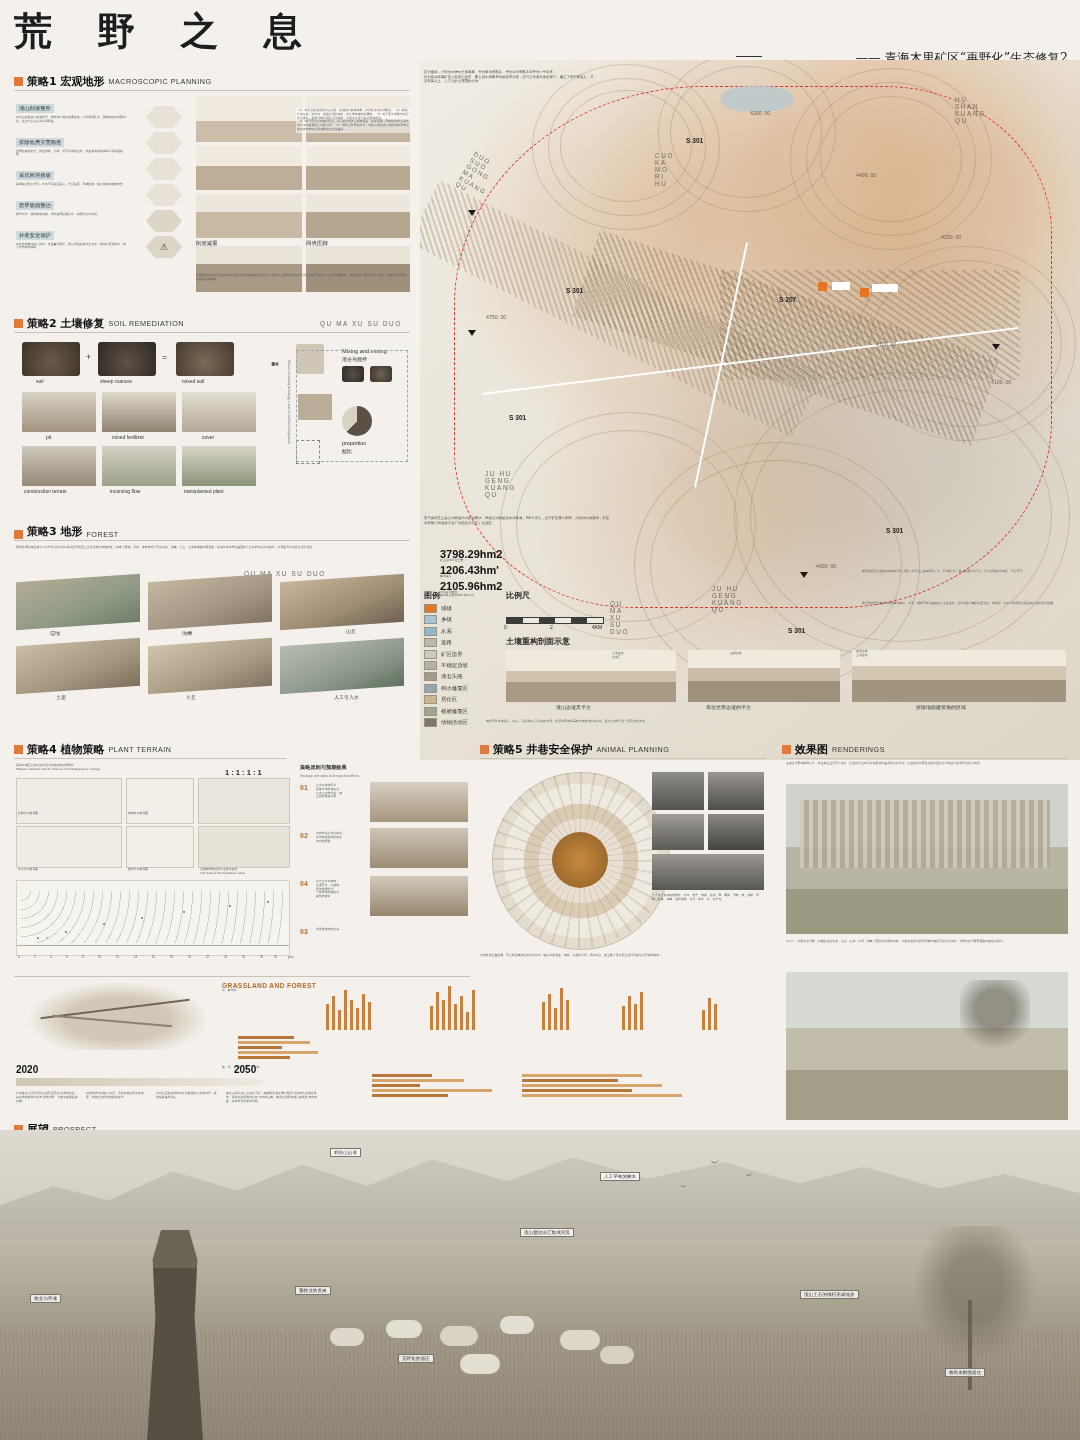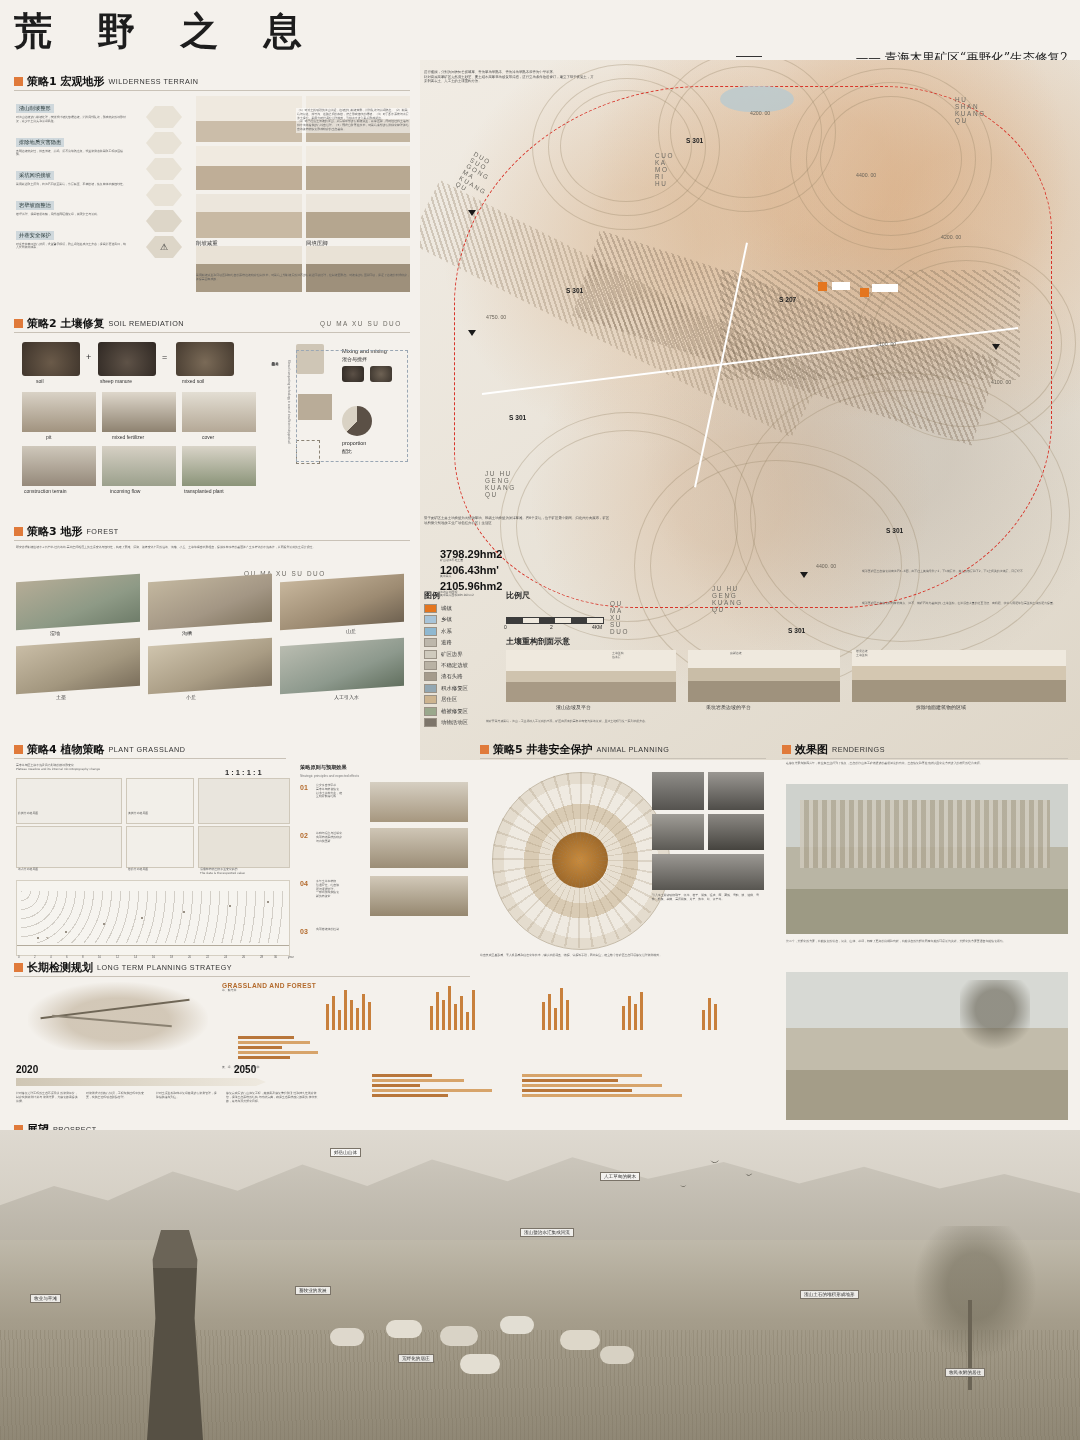--- a/index.html
+++ b/index.html
@@ -170,21 +170,21 @@
   <div class="abs maplbl" style="left:312px;top:98px;">QU MA XU SU DUO</div>
   <div class="abs maplbl" style="left:320px;top:320px;">QU MA XU SU DUO</div>
   <div class="abs maplbl" style="left:244px;top:570px;">QU MA XU SU DUO</div>
 
   <div class="abs tiny cn" style="left:424px;top:70px;width:172px;white-space:pre-line;">进行摧摆，分别为同德短芒披碱草、青海草地早熟禾、青海冷地早熟禾和青海中华羊茅。
 针对高原高寒矿区无然度土砂芝、夏土结本高寒基地被复等待措，进行立地条件改造修订，建立了基于恢复土，开采剥离表土、人工土的土壤重构方法。</div>
 
   <div class="sec" style="left:14px;top:74px;width:396px;">
     <span class="sq"></span>
     <span class="cn-t cn">策略1  宏观地形</span>
-    <span class="en-t">WILDERNESS TERRAIN</span>
+    <span class="en-t">MACROSCOPIC PLANNING</span>
   </div>
   <div class="abs" style="left:14px;top:90px;width:396px;border-top:1px solid #c9c2b7;"></div>
 
   <div class="abs" style="left:16px;top:96px;width:110px;">
     <div style="margin-bottom:6px;">
       <span class="chip cn">渣山削坡整形</span>
       <div class="micro cn" style="margin-top:2px;">对渣山边坡进行削坡处理，按照设计坡比放缓边坡，消除局部陡坎，形成稳定的地形骨架，减少水土流失和崩塌风险。</div>
     </div>
     <div style="margin-bottom:6px;">
       <span class="chip cn">排除地质灾害隐患</span>
@@ -289,21 +289,21 @@
     <div class="abs" style="left:74px;top:22px;width:22px;height:16px;background:radial-gradient(circle,#6e6254,#3a332c);border-radius:3px;"></div>
     <div class="abs" style="left:2px;top:50px;width:34px;height:26px;background:#b9ac98;"></div>
     <div class="abs" style="left:46px;top:62px;width:30px;height:30px;border-radius:50%;
          background:conic-gradient(#5b5046 0 62%,#d9d2c4 62% 100%);"></div>
     <div class="abs" style="left:46px;top:96px;font-size:5.4px;">proportion</div>
     <div class="abs cn" style="left:46px;top:104px;font-size:5px;">配比</div>
     <div class="abs" style="left:0;top:96px;width:22px;height:22px;border:1px dashed #8b8375;"></div>
     <div class="abs" style="left:0;top:6px;width:110px;height:110px;border:1px dashed #9aa7b4;pointer-events:none;"></div>
   </div>
 
-  <div class="sec" style="left:14px;top:524px;width:396px;">
+  <div class="sec" style="left:14px;top:524px;width:396px;align-items:flex-end;">
     <span class="sq"></span>
     <span class="cn-t cn">策略3  地形</span>
     <span class="en-t">FOREST</span>
   </div>
   <div class="abs" style="left:14px;top:540px;width:396px;border-top:1px solid #c9c2b7;"></div>
   <div class="abs micro cn" style="left:16px;top:546px;width:394px;">研究选择削坡造坡水+水岸带-过渡地地-高地空间维度上的生境变化与连续性，构建了宽滩、深渠、被覆变化丰富的湿地、沟槽、小丘、土壤等耦合地形组合，提供多种多样的基面并产生多样化的水热条件，从而提升景观的生境异质性。</div>
 
   <div class="abs" style="left:16px;top:578px;width:396px;height:150px;">
     <div class="abs" style="left:0;top:0;width:124px;height:48px;background:linear-gradient(160deg,#b5ac96,#8e9a86 60%,#6f7d6a);transform:skewY(-4deg);"></div>
     <div class="abs" style="left:132px;top:0;width:124px;height:48px;background:linear-gradient(160deg,#c3b79f,#a39684 60%,#80745f);transform:skewY(-4deg);"></div>
@@ -410,21 +410,21 @@
   <div class="abs micro cn" style="left:856px;top:650px;white-space:pre-line;">岩质边坡
 土壤重构</div>
 
   <div class="abs micro cn" style="left:862px;top:570px;width:204px;">聚乎更矿区生态修复划有渣石5~6面，由下往上其编号除了2，下1煤层外，其上的数层和下2，下1之间关的渣煤层，回层纪不</div>
   <div class="abs micro cn" style="left:862px;top:602px;width:204px;">聚乎更矿区生态修复材料有粉煤灰、渣石、煤矸石等为基体进行土壤重构，但常混合大量的牲畜粪便、有机肥、牧草专用肥等强高重构土壤的肥力提量。</div>
   <div class="abs micro cn" style="left:486px;top:720px;width:560px;">煤矿开采导致采坑 - 渣山 - 工业场地人工景观的出现，矿区由原来的高寒草甸变为裸地景观，且渣土堆积引发一系列地质灾害。</div>
 
   <div class="sec" style="left:14px;top:742px;width:272px;">
     <span class="sq"></span>
     <span class="cn-t cn">策略4  植物策略</span>
-    <span class="en-t">PLANT GRASSLAND</span>
+    <span class="en-t">PLANT TERRAIN</span>
   </div>
   <div class="abs" style="left:14px;top:758px;width:272px;border-top:1px solid #c9c2b7;"></div>
   <div class="abs" style="left:225px;top:768px;font-size:7.5px;font-weight:700;">1 : 1 : 1 : 1</div>
 
   <div class="abs micro cn" style="left:16px;top:764px;width:110px;white-space:pre-line;">高寒草甸区土壤水热及风力影响的微地形变化
 Plateau meadow and its internal microtopography change</div>
 
   <div class="abs" style="left:16px;top:778px;width:272px;height:100px;">
     <div class="abs" style="left:0;top:0;width:104px;height:44px;background:#efece6;border:.5px solid #cfc8ba;"></div>
     <div class="abs" style="left:110px;top:0;width:66px;height:44px;background:#f2efe9;border:.5px solid #cfc8ba;"></div>
@@ -539,25 +539,20 @@
         linear-gradient(#cfd2cd 0 42%,#b9b5a4 42% 70%,#9d9a84 70% 100%);"></div>
   <div class="abs" style="left:800px;top:800px;width:250px;height:68px;background:
         repeating-linear-gradient(90deg,#cfc9bb 0 4px,#b0a894 4px 9px);opacity:.85;"></div>
 
   <div class="abs micro cn" style="left:786px;top:940px;width:282px;">第二个，荒野化的方案，自然恢复的状态，河流、山体、草坪，都有了更好的流畅和功能，自然状态的荒野化同有自然的环境景为演素，荒野化的方案更适合自然恢复视角。</div>
   <div class="abs" style="left:786px;top:972px;width:282px;height:148px;background:
         linear-gradient(#d7d9d4 0 38%,#c2bcab 38% 66%,#a49d88 66% 100%);"></div>
   <div class="abs" style="left:960px;top:980px;width:70px;height:84px;background:
         radial-gradient(circle at 50% 35%, rgba(90,85,70,.55) 0 30%, transparent 62%);"></div>
 
-  <div class="sec" style="left:14px;top:960px;width:456px;">
-    <span class="sq"></span>
-    <span class="cn-t cn">长期检测规划</span>
-    <span class="en-t">LONG TERM PLANNING STRATEGY</span>
-  </div>
   <div class="abs" style="left:14px;top:976px;width:456px;border-top:1px solid #c9c2b7;"></div>
 
   <div class="abs" style="left:28px;top:982px;width:180px;height:68px;background:
         radial-gradient(ellipse at 50% 55%, rgba(170,150,120,.45) 0 40%, transparent 72%);"></div>
   <div class="abs" style="left:40px;top:1008px;width:150px;height:1.5px;background:#6f6656;transform:rotate(-7deg);"></div>
   <div class="abs" style="left:52px;top:1020px;width:120px;height:1.5px;background:#8a8171;transform:rotate(5deg);"></div>
 
   <div class="abs" style="left:16px;top:1064px;font-size:10px;font-weight:700;color:#111;">2020</div>
   <div class="abs" style="left:234px;top:1064px;font-size:10px;font-weight:700;color:#111;">2050</div>
   <div class="abs" style="left:16px;top:1078px;width:250px;height:8px;background:linear-gradient(90deg,#cfc6b4,#efeae0);clip-path:polygon(0 0,96% 0,100% 50%,96% 100%,0 100%);"></div>

